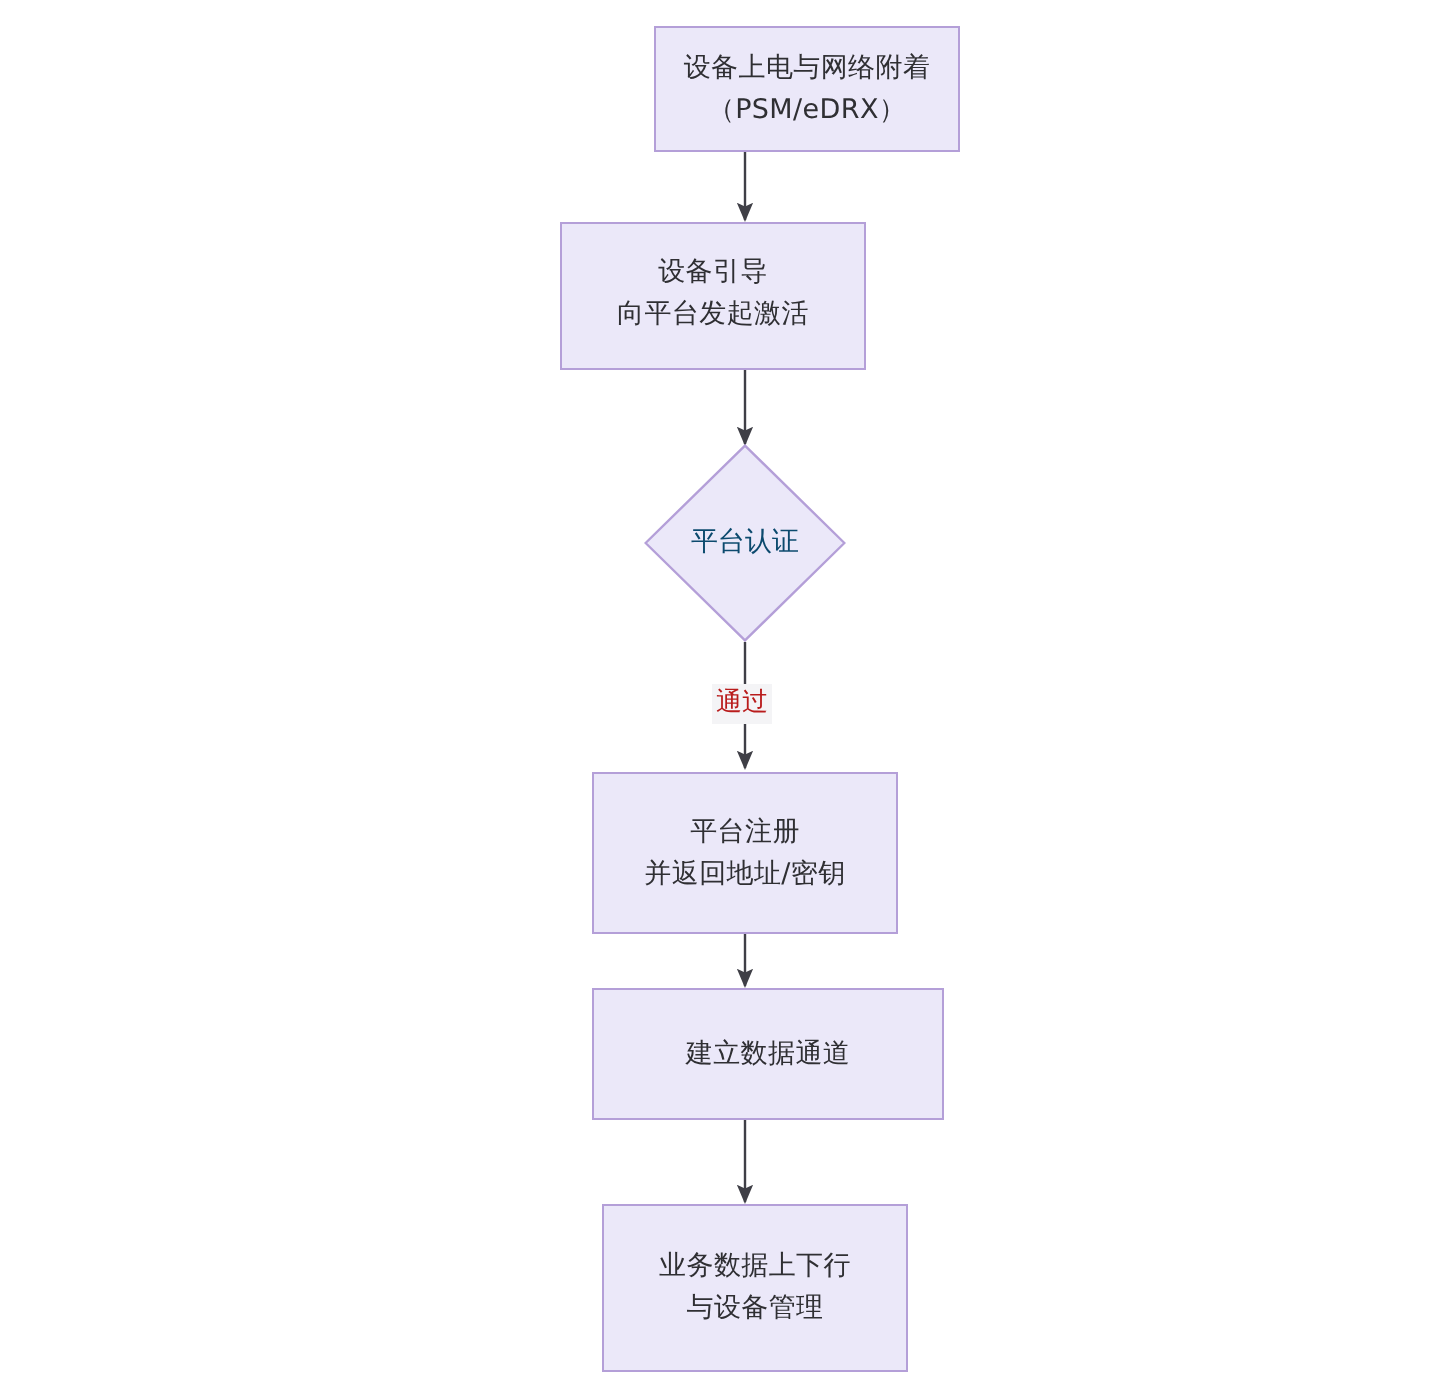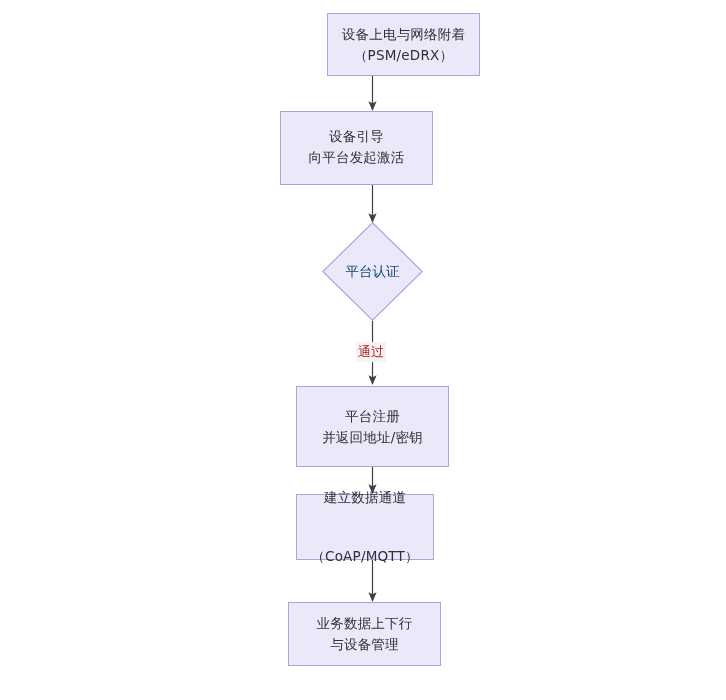--- a/index.html
+++ b/index.html
@@ -121,21 +121,20 @@
 
 <div class="edge-label" style="left:356px; top:342px;">
   <span>通过</span>
 </div>
 
 <div class="node" style="left:296px; top:386px; width:153px; height:81px;">
   <span class="line">平台注册</span>
   <span class="line">并返回地址/密钥</span>
 </div>
 
-<div class="node" style="left:296px; top:494px; width:138px; height:66px;gap:38px;">
+<div class="node" style="left:296px; top:494px; width:176px; height:66px;gap:38px;">
   <span class="line">建立数据通道</span>
-  <span class="line">（CoAP/MQTT）</span>
 </div>
 
-<div class="node" style="left:288px; top:602px; width:153px; height:64px;">
+<div class="node" style="left:301px; top:602px; width:153px; height:84px;">
   <span class="line">业务数据上下行</span>
   <span class="line">与设备管理</span>
 </div>
 
 </body></html>

